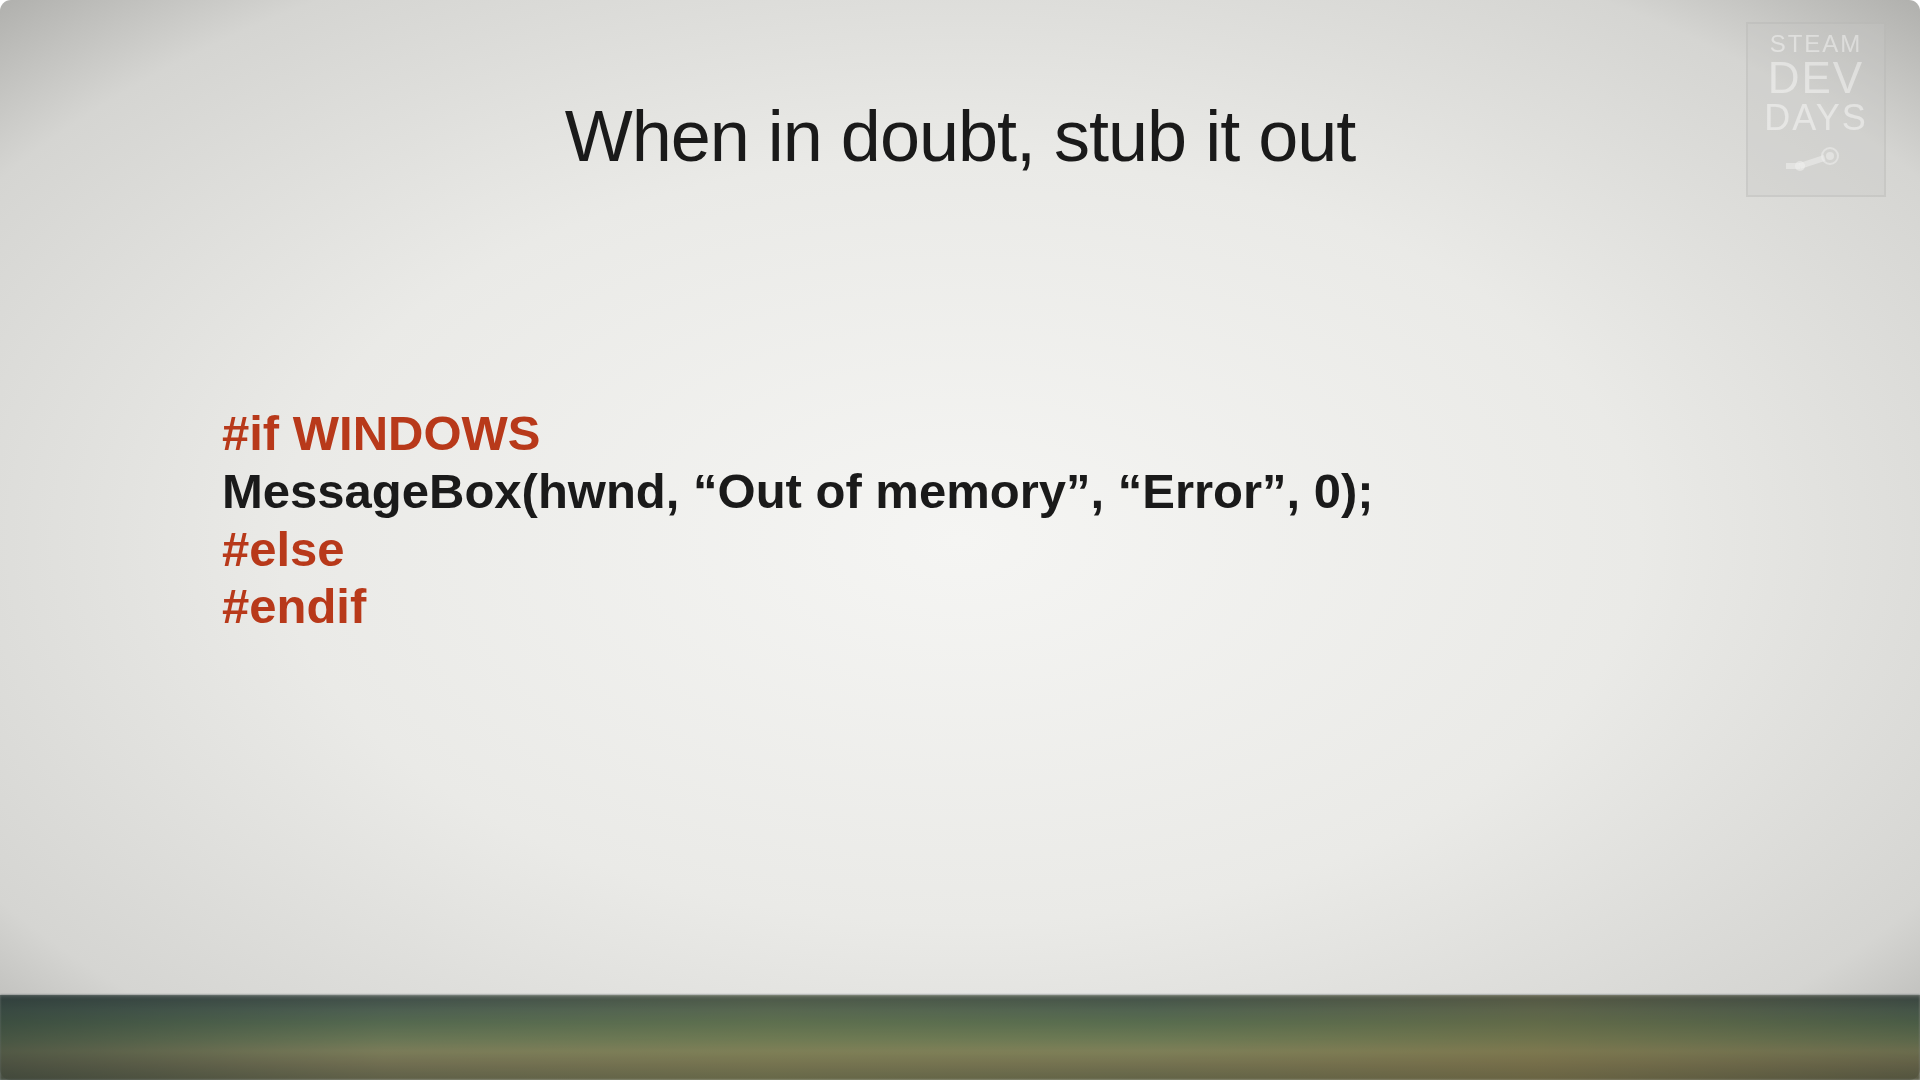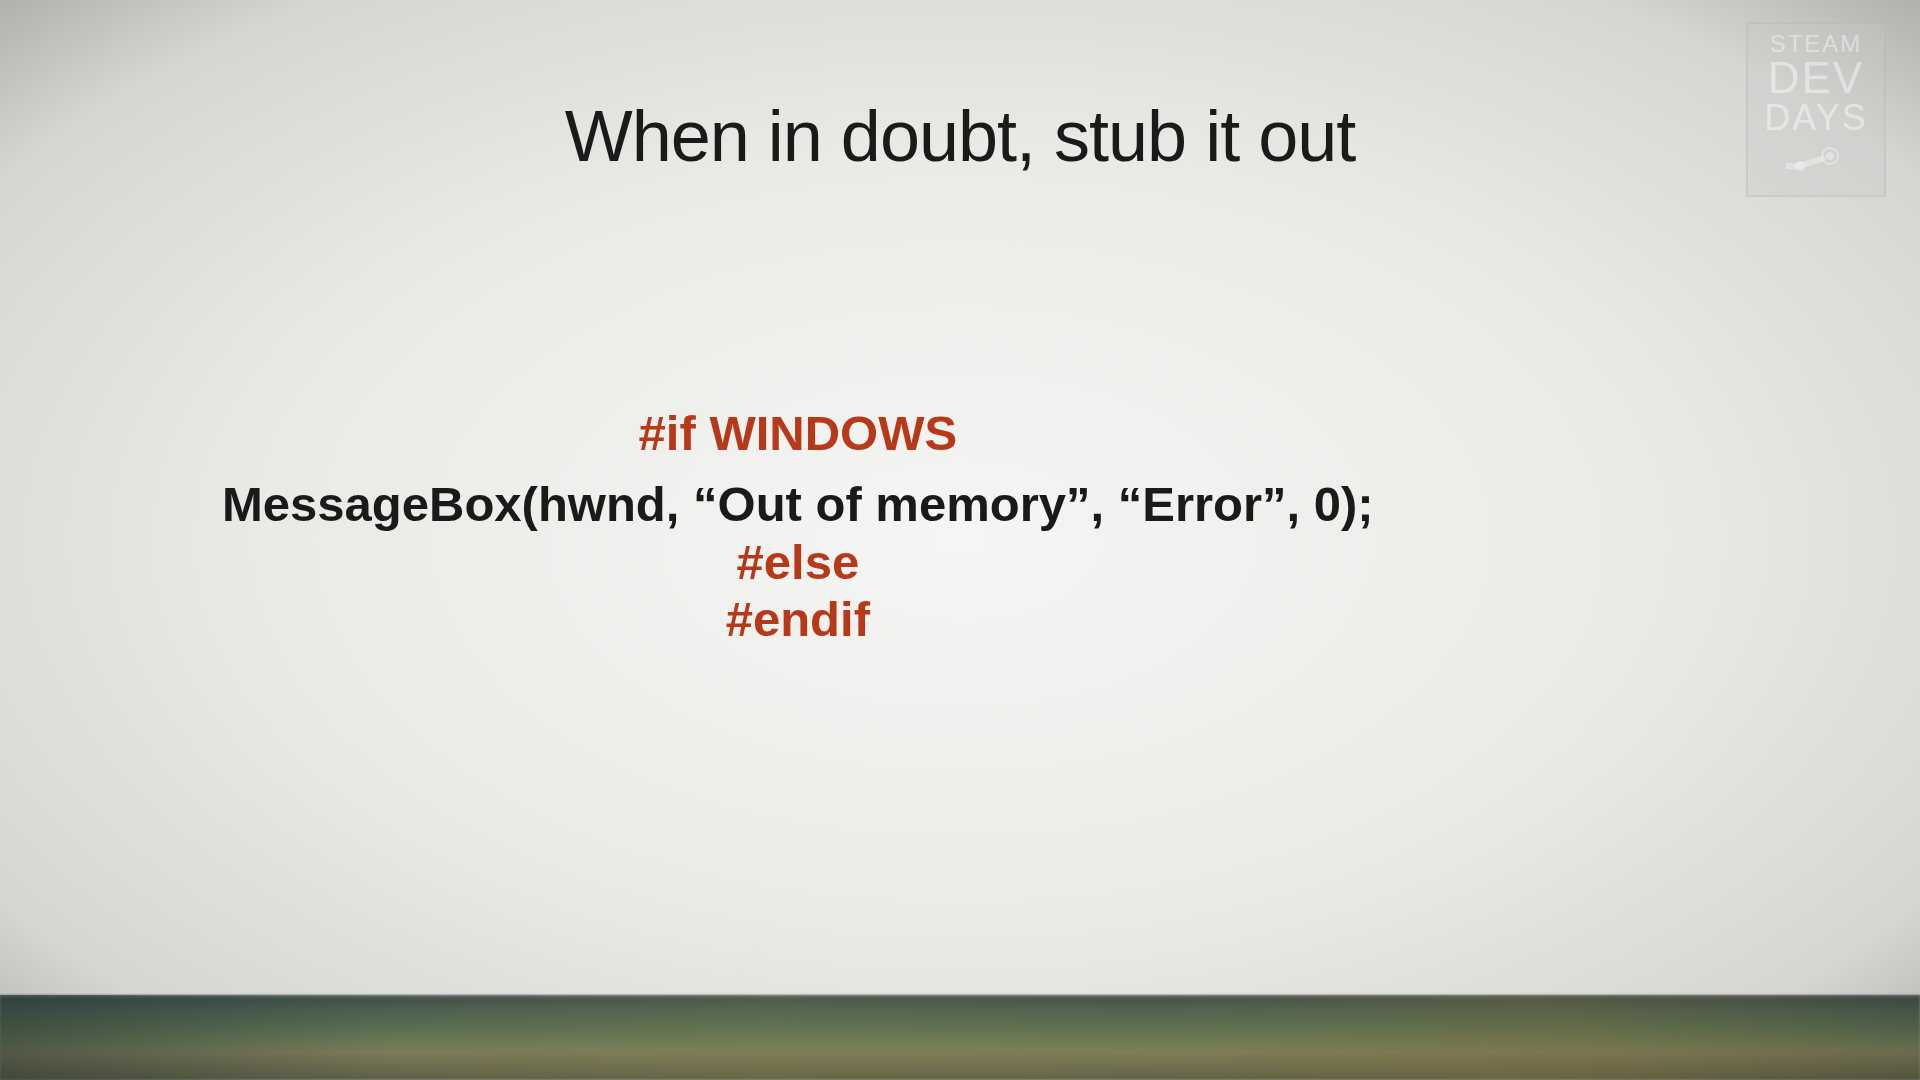--- a/index.html
+++ b/index.html
@@ -14,20 +14,21 @@
       overflow: hidden;
       font-family: Arial, Helvetica, sans-serif;
       position: relative;
     }
     
     .slide {
       width: 1920px;
       height: 1080px;
       background: radial-gradient(ellipse at center, #f5f5f3 0%, #eaeae7 50%, #d5d5d2 85%, #b0b0ad 100%);
       position: relative;
+      border-radius: 11px;
     }
     
     .logo {
       position: absolute;
       top: 22px;
       right: 34px;
       width: 140px;
       height: 175px;
       background: rgba(200, 200, 198, 0.5);
       border: 2px solid rgba(180, 180, 178, 0.6);
@@ -87,26 +88,24 @@
       font-weight: bold;
       line-height: 1.18;
     }
     
     .code-line {
       white-space: pre;
     }
     
     .red {
       color: #b8391a;
-      text-align: center;
     }
     
     .black {
       color: #1a1a1a;
-      margin-top: 13px;
     }
     
     .footer-bar {
       position: absolute;
       bottom: 0;
       left: 0;
       width: 100%;
       height: 85px;
       background: linear-gradient(to bottom, #2a3a3a 0%, #3e5548 15%, #4a6545 30%, #6b7a4e 50%, #8a8555 65%, #7a6e48 80%, #5a5538 100%);
       border-top: 3px solid #4a5558;

